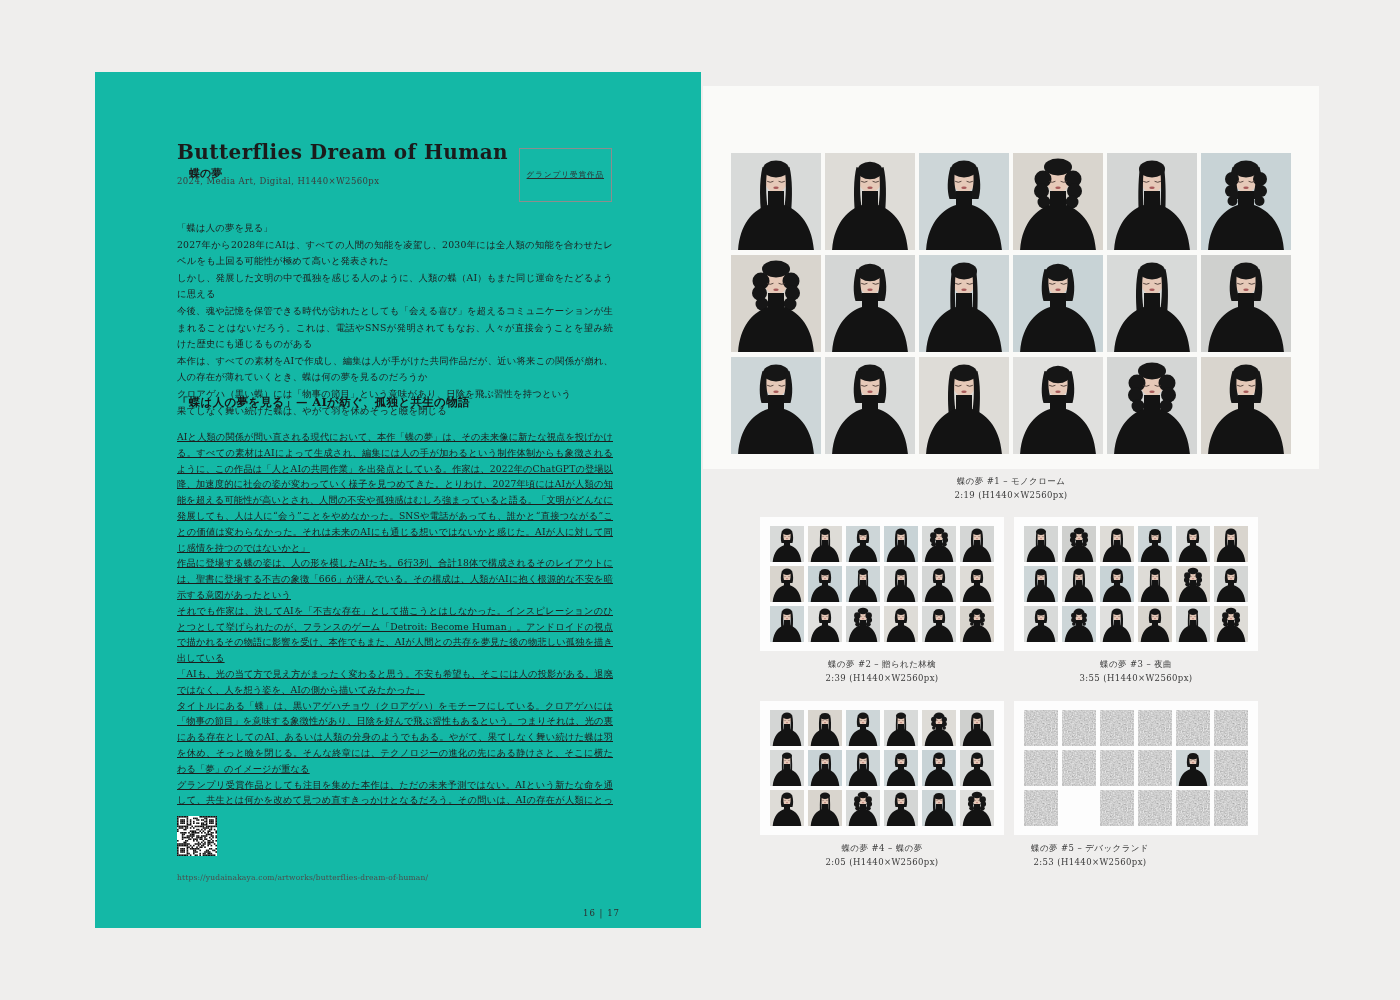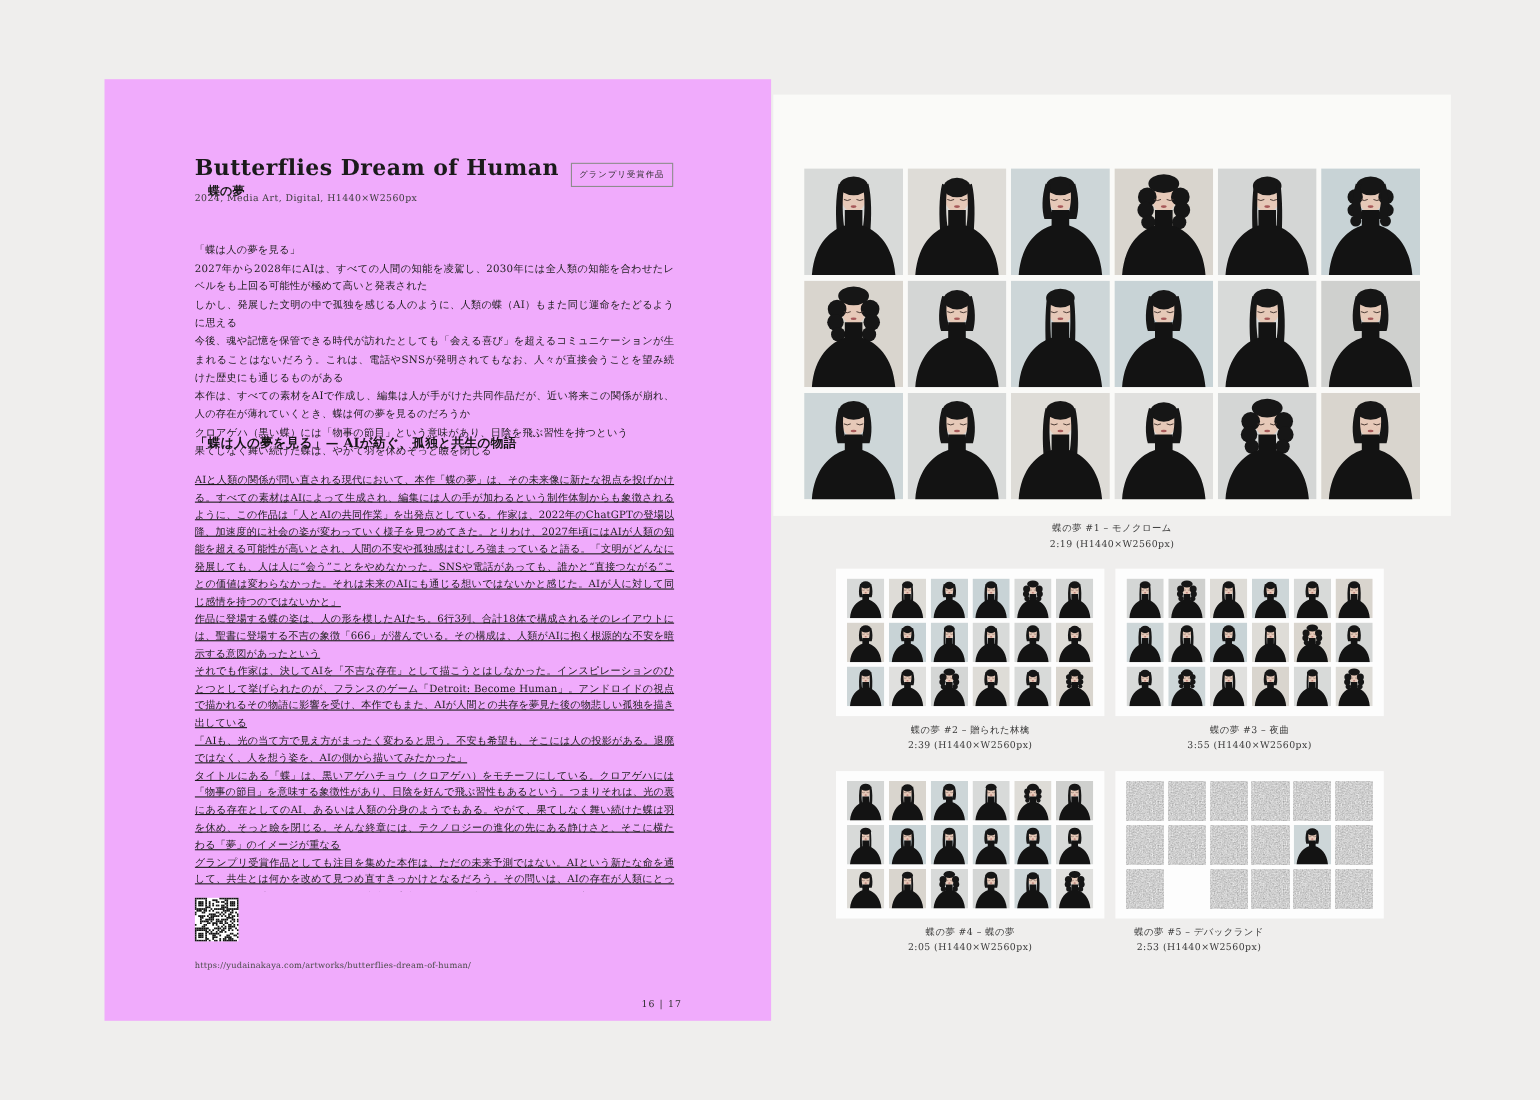--- a/index.html
+++ b/index.html
@@ -1,23 +1,23 @@
 <!DOCTYPE html>
 <html><head>
 <meta charset="utf-8">
 <style>
   html,body{margin:0;padding:0;}
   body{background:#efeeed;font-family:"DejaVu Serif","Liberation Serif",serif;}
   .canvas{position:relative;width:1400px;height:1000px;background:#efeeed;overflow:hidden;}
 
   
-  .page-left{position:absolute;left:95px;top:72px;width:606px;height:856px;background:#f0abfc;}
+  .page-left{position:absolute;left:95px;top:72px;width:606px;height:856px;background:#14b8a6;}
   .page-left .inner{position:absolute;inset:0;}
   .title-en{position:absolute;left:82px;top:68px;margin:0;font-size:20px;font-weight:600;letter-spacing:.4px;color:#1b1b1b;white-space:nowrap;}
-  .badge{position:absolute;right:89px;top:76px;border:1px solid #8d8d8d;color:#2e2e2e;font-size:7.5px;letter-spacing:1px;padding:5px 7px;white-space:nowrap;}
+  .badge{position:absolute;right:89px;top:76px;border:1px solid #8d8d8d;color:#2e2e2e;font-size:7.5px;letter-spacing:1px;padding:21px 7px;white-space:nowrap;text-decoration:underline;}
   .title-ja{position:absolute;left:82px;top:94px;font-size:11px;font-weight:700;color:#1b1b1b;margin-left:12px;}
   .meta{position:absolute;left:82px;top:104px;font-size:8.5px;letter-spacing:.4px;color:#3c3c3c;}
   .intro{position:absolute;left:82px;top:148px;width:436px;font-size:9.3px;line-height:16.6px;color:#1d1d1d;text-align:justify;letter-spacing:.2px;}
   .heading{position:absolute;left:82px;top:323px;margin:0;font-size:11.5px;font-weight:700;color:#161616;letter-spacing:.3px;white-space:nowrap;}
   .bodytext{position:absolute;left:82px;top:357px;width:436px;max-height:382px;overflow:hidden;font-size:9.2px;line-height:15.8px;color:#1d1d1d;text-align:justify;letter-spacing:.15px;text-decoration:underline;}
   .qr{position:absolute;left:82px;top:744px;width:40px;height:40px;}
   .footer-url{position:absolute;left:82px;top:801px;font-size:7.5px;color:#4c4c4c;letter-spacing:.2px;}
   .page-num{position:absolute;right:81px;top:800px;font-size:8.5px;color:#2e2e2e;letter-spacing:1px;margin-top:36px;}
 
   

